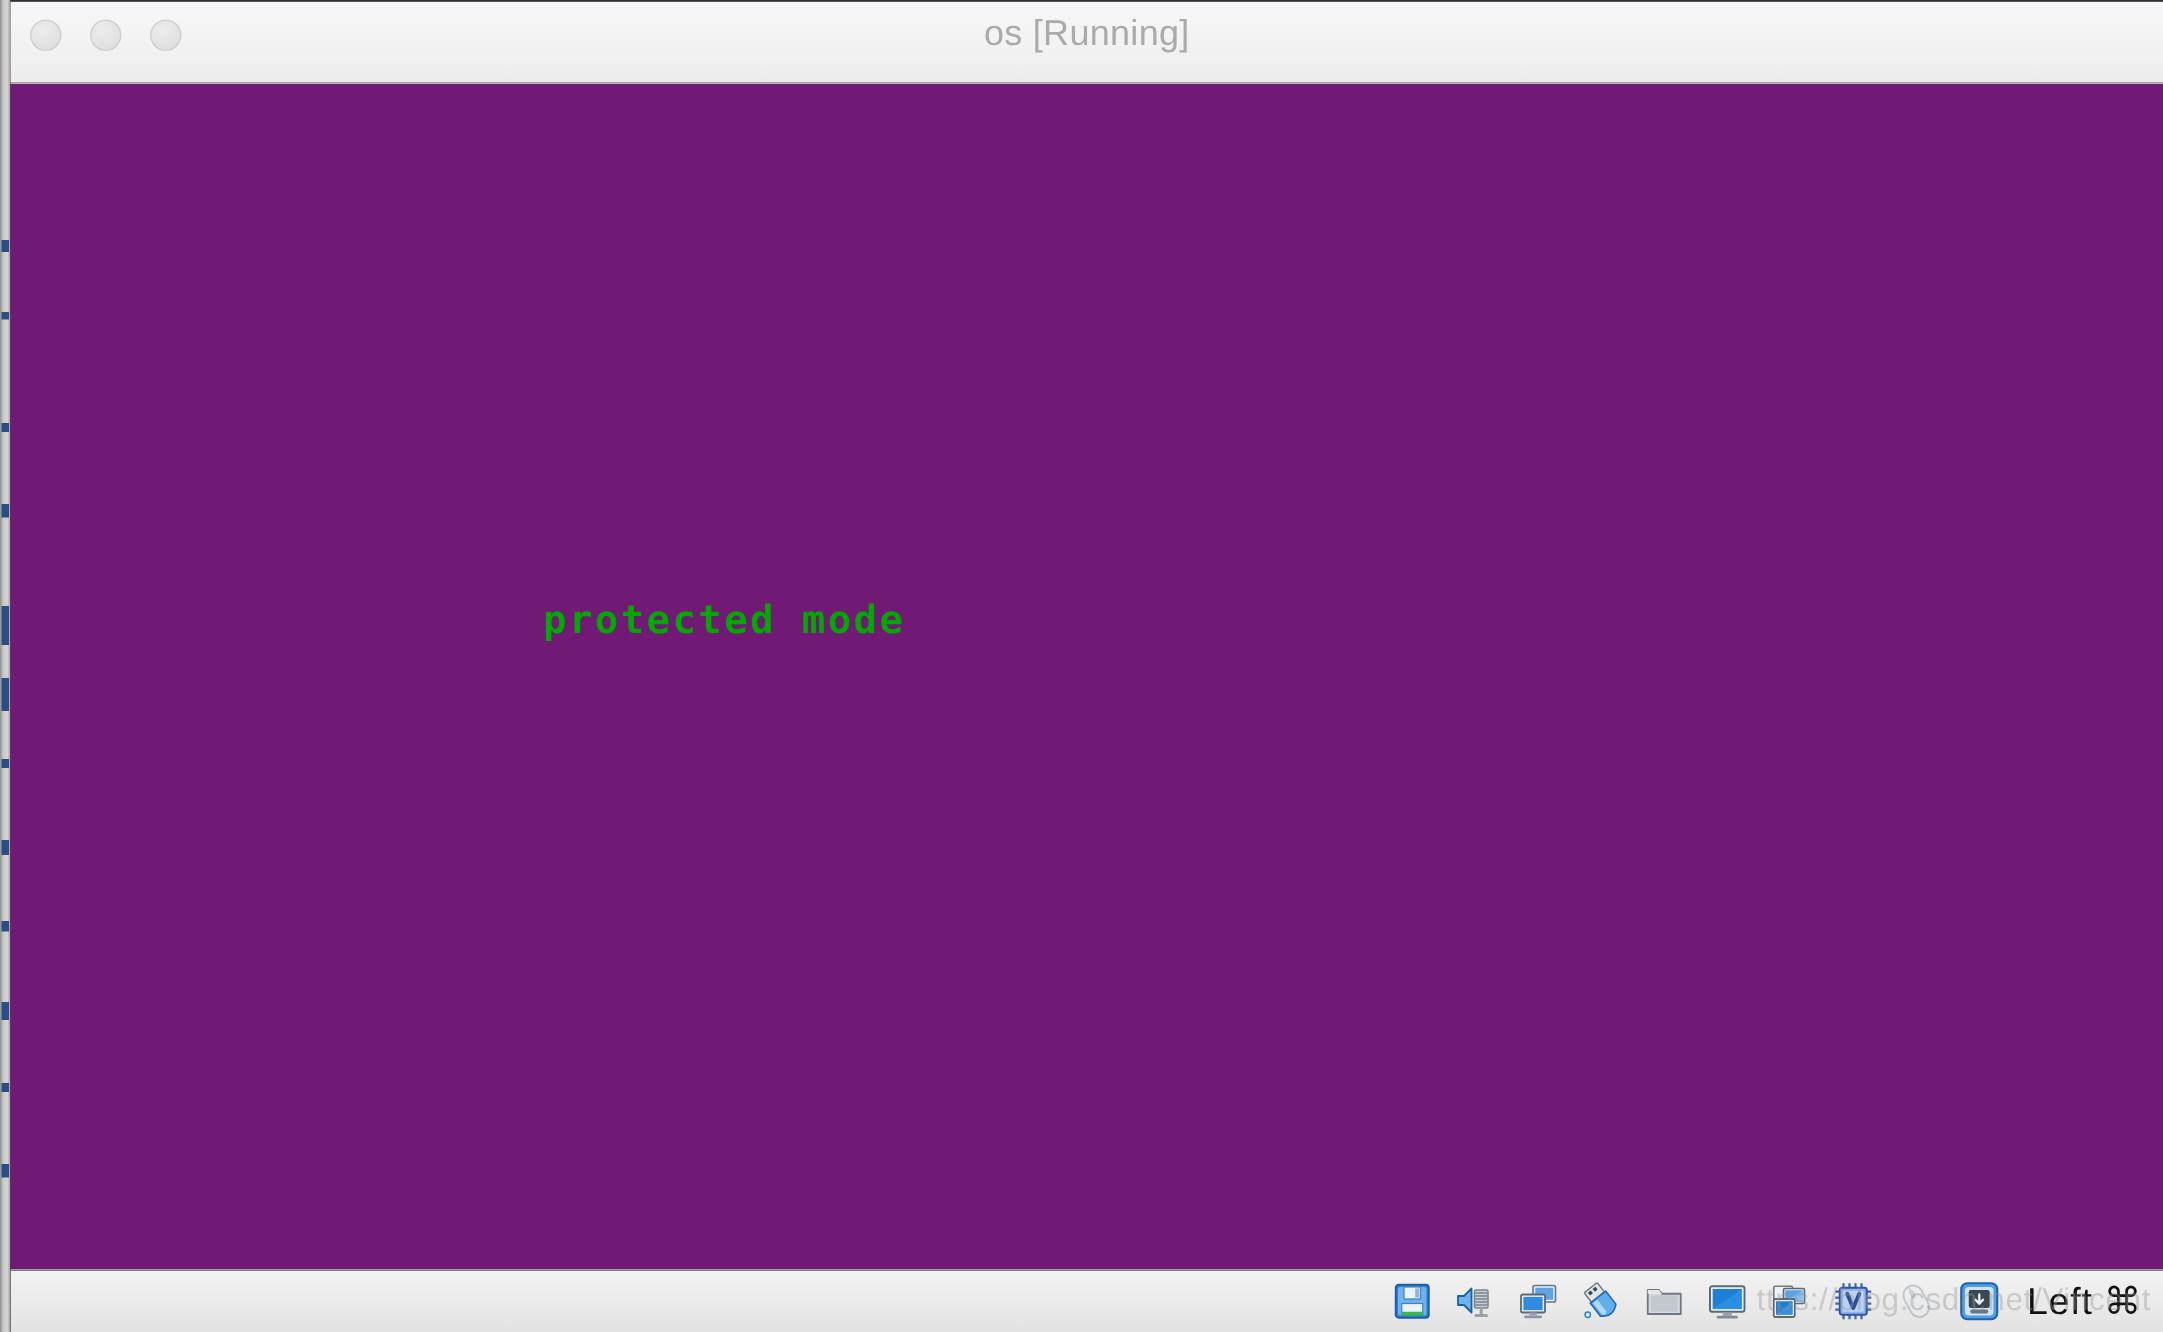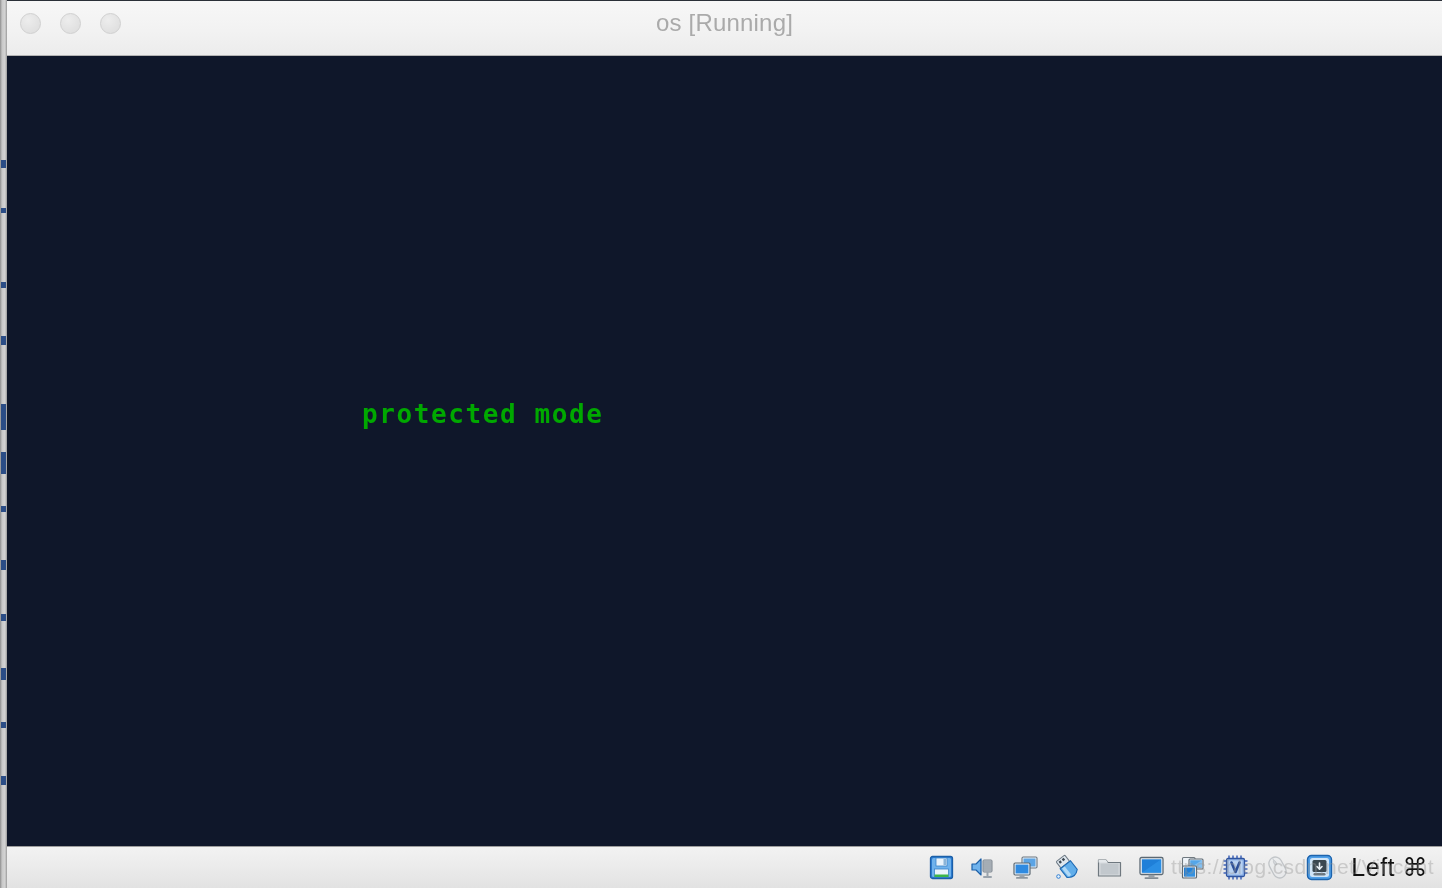--- a/index.html
+++ b/index.html
@@ -83,21 +83,21 @@
     user-select: none;
   }
 
   
   #guest-screen {
     position: absolute;
     left: 7px;
     top: 44px;
     width: 1435px;
     height: 802px;
-    background: #0f172a;
+    background: #701a75;
     overflow: hidden;
     z-index: 2;
   }
   #guest-console-text {
     position: absolute;
     left: 355px;
     top: 355px;
     font-family: "DejaVu Sans Mono", "Liberation Mono", monospace;
     font-size: 26px;
     font-weight: 700;

